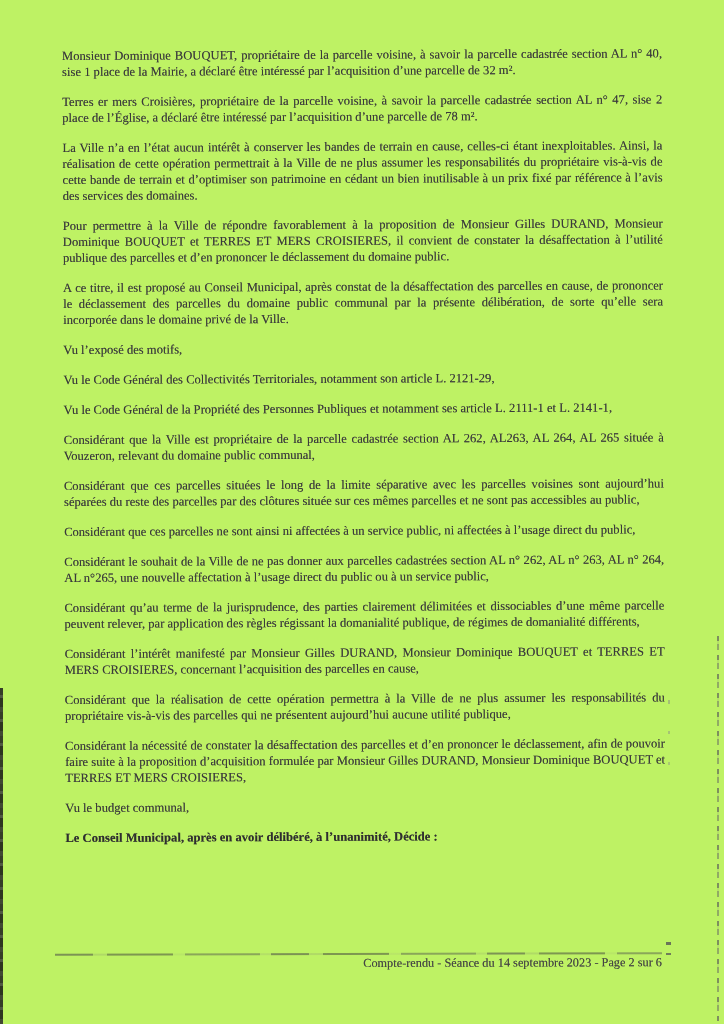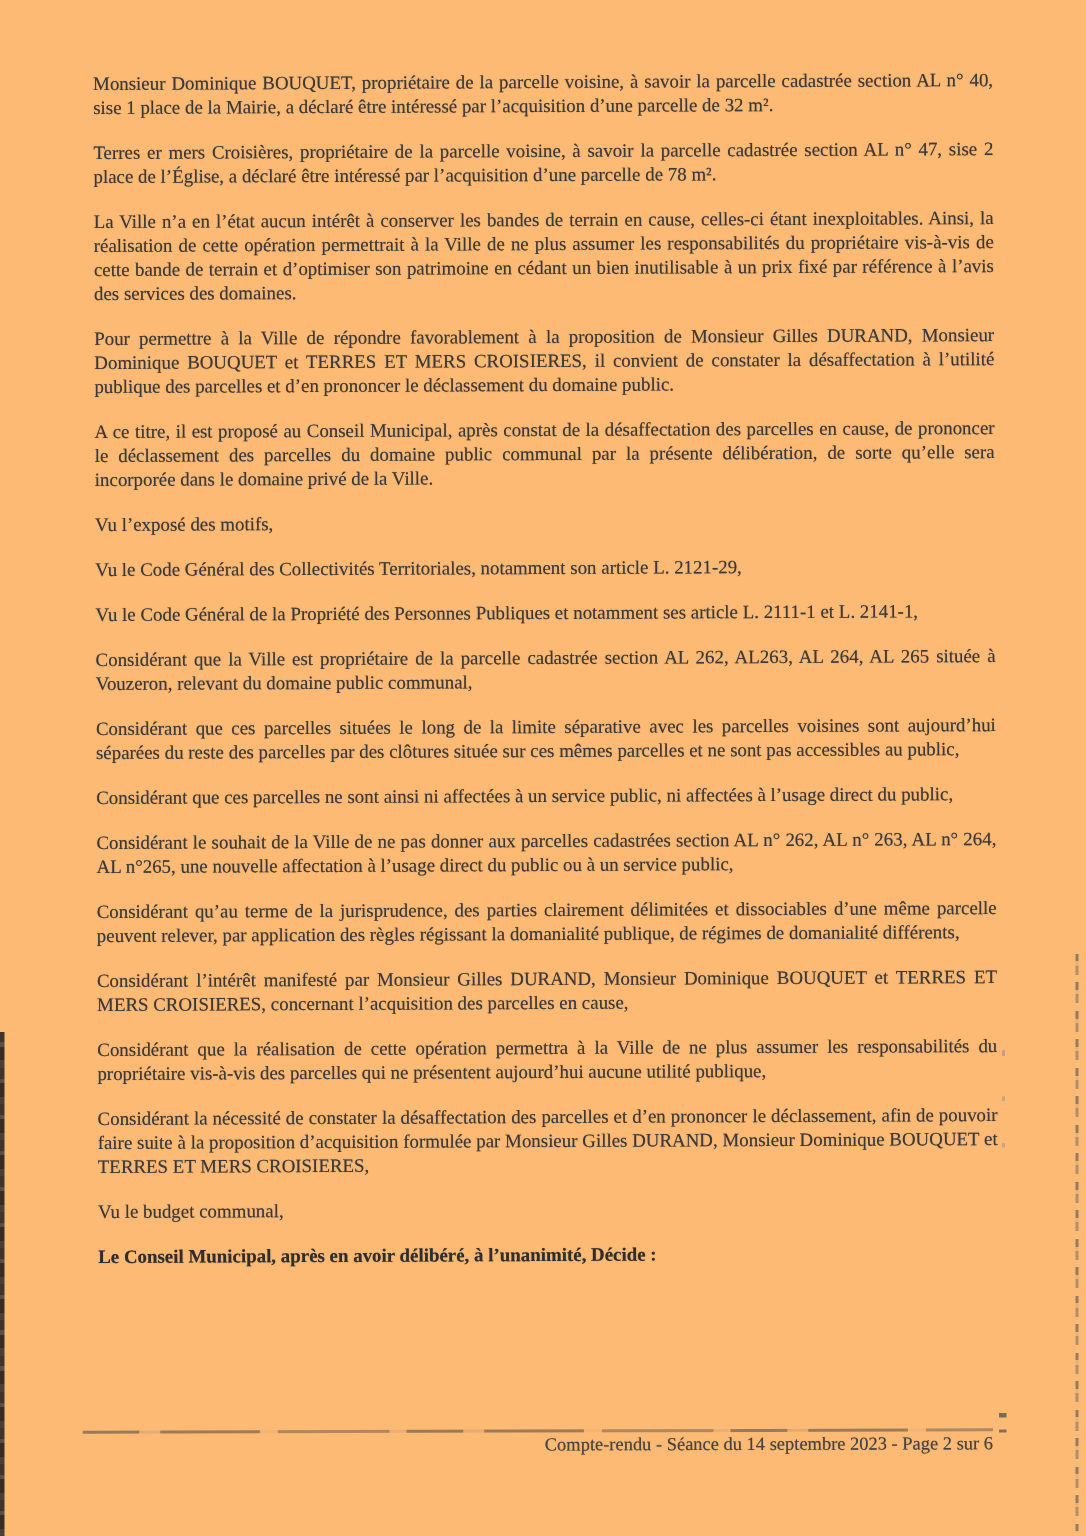--- a/index.html
+++ b/index.html
@@ -10,21 +10,21 @@
     width: 724px;
     height: 1024px;
     background: #fdfdfb;
     overflow: hidden;
     position: relative;
     font-family: "Liberation Serif", "DejaVu Serif", serif;
   }
   .sheet {
     position: absolute;
     inset: 0;
-    background: #fdba74;
+    background: #bef264;
   }
   .content {
     position: absolute;
     left: 62px;
     top: 48px;
     width: 600px;
     transform: rotate(-0.25deg);
     transform-origin: left top;
     color: #3a3a3a;
     font-size: 12.6px;

